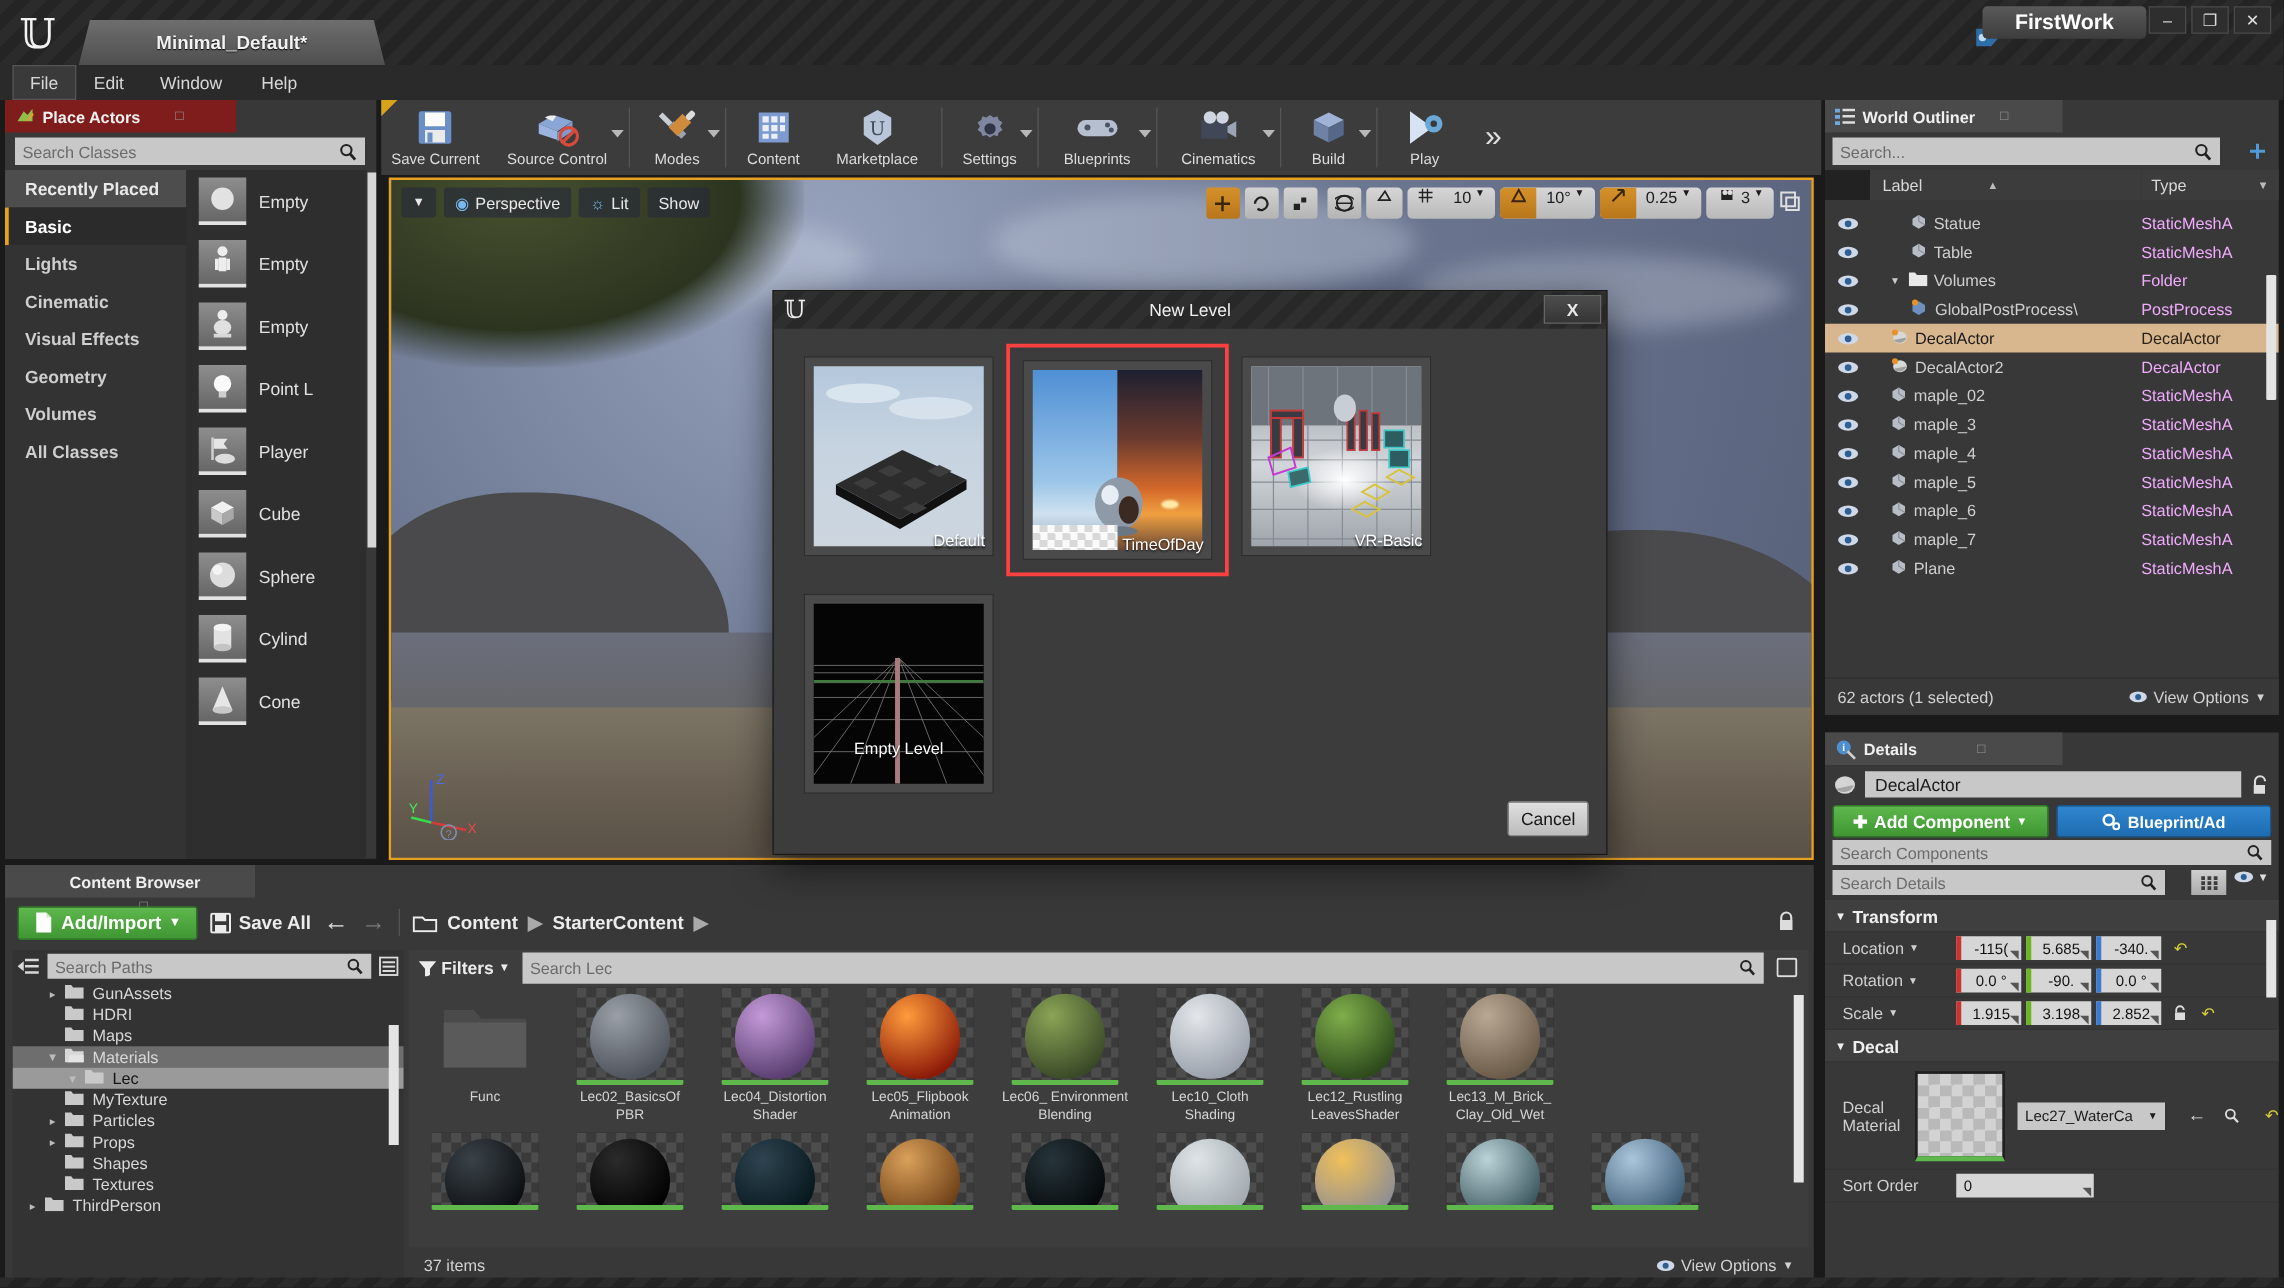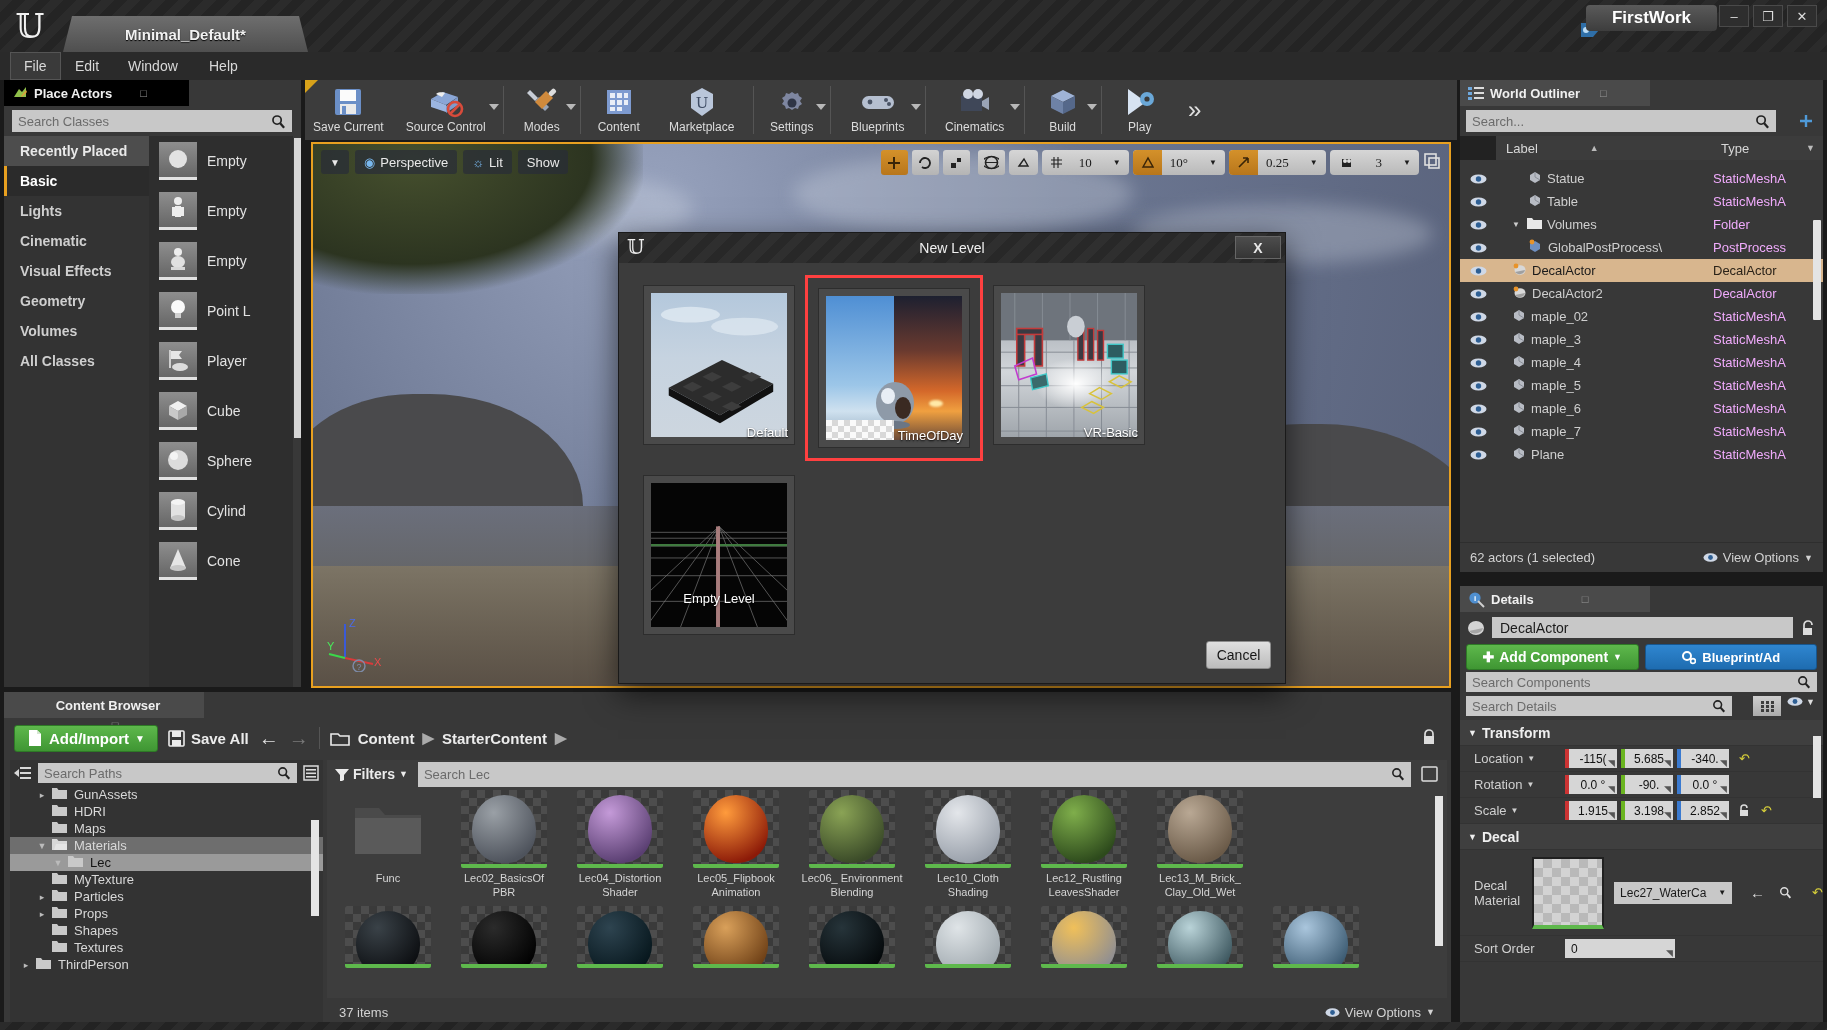--- a/index.html
+++ b/index.html
@@ -27,21 +27,21 @@
           justify-content:center; font-size:13px; color:#ddd; }
 
   
   #menubar { position:absolute; left:0; top:52px; width:1827px; height:28px; background:#2a2a2a; }
   .menu-item { position:absolute; top:0; height:28px; padding:0 13px;
                display:flex; align-items:center; font-size:14px; color:#d8d8d8; }
   .menu-item.active { background:#3a3a3a; border:1px solid #555; }
 
   
   #place-actors { position:absolute; left:4px; top:80px; width:297px; height:607px; background:#383838; }
-  #pa-tab { position:absolute; left:0; top:0; width:185px; height:26px; background:#000000;
+  #pa-tab { position:absolute; left:0; top:0; width:185px; height:26px; background:#7f1d1d;
             display:flex; align-items:center; padding-left:8px; gap:6px; }
   #pa-tab .lbl { font-size:13px; color:#f0f0f0; font-weight:bold; }
   #pa-search { position:absolute; left:8px; top:30px; width:280px; height:22px;
                background:#c8c8c8; display:flex; align-items:center; padding:0 6px;
                color:#6b6b6b; font-size:13px; justify-content:space-between; }
   #pa-cats { position:absolute; left:0; top:56px; width:145px; bottom:0; background:#333; }
   .pa-cat { height:30px; display:flex; align-items:center; padding-left:16px;
             font-size:14px; font-weight:bold; color:#cfcfcf; }
   .pa-cat.recent { background:#4d4d4d; color:#e9e9e9; }
   .pa-cat.sel { background:#2b2b2b; border-left:3px solid #e8a020; padding-left:13px; color:#fff; }
@@ -88,21 +88,21 @@
   .vp-btn { height:24px; padding:0 9px; background:rgba(40,44,56,.72); border-radius:3px;
             display:flex; align-items:center; gap:5px; font-size:13px; color:#e9e9e9; }
   .vp-btn .cc { color:#79b8ef; }
   #vp-controls-right { position:absolute; right:8px; top:6px; display:flex; gap:4px; align-items:center; }
   .vp-tog { width:27px; height:25px; background:linear-gradient(#d3d3d3,#b4b4b4);
             border-radius:3px; display:flex; align-items:center; justify-content:center; }
   .vp-tog.on { background:linear-gradient(#d4912a,#b8761b); }
   .vp-grp { display:flex; background:linear-gradient(#d6d6d6,#b9b9b9); border-radius:4px;
             height:25px; align-items:center; overflow:hidden; }
   .vp-grp .seg { padding:0 8px; font-size:13px; color:#1c1c1c; display:flex;
-                 align-items:center; gap:21px; height:25px;font-family:Liberation Serif, serif; }
+                 gap:3px; height:25px; }
   .vp-grp .seg.amber { background:linear-gradient(#d4912a,#b8761b); }
   #vp-axis { position:absolute; left:14px; bottom:14px; width:60px; height:56px; }
   #vp-maximize { position:absolute; right:8px; top:6px; }
 
   
   #outliner { position:absolute; left:1460px; top:80px; width:363px; height:492px; background:#383838; }
   #wo-tab { position:absolute; left:0; top:0; width:190px; height:26px; background:#4a4a4a;
             display:flex; align-items:center; padding-left:8px; gap:6px; font-size:13px;
             color:#f0f0f0; font-weight:bold; }
   #wo-search { position:absolute; left:6px; top:30px; width:310px; height:22px; background:#c8c8c8;

